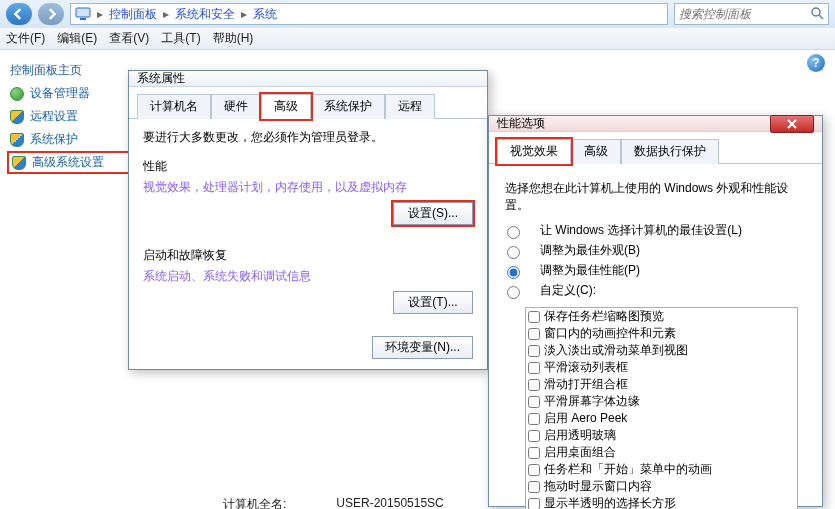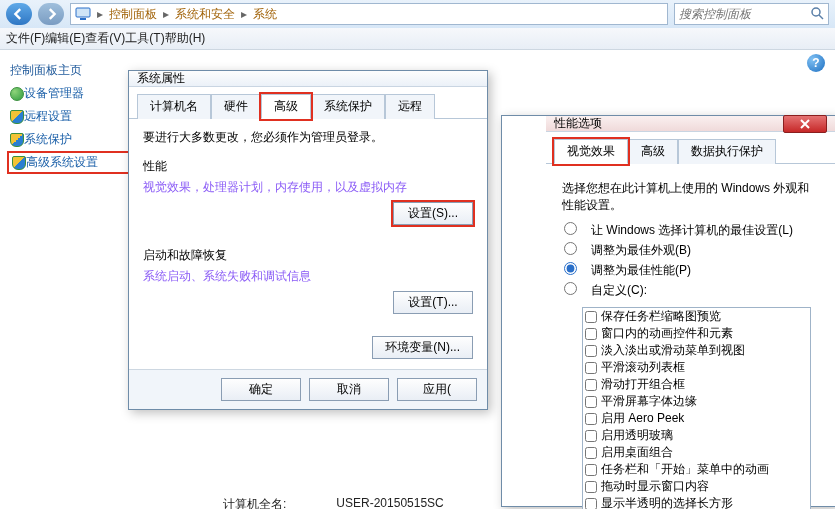--- a/index.html
+++ b/index.html
@@ -6,35 +6,35 @@
 body { background: #fff; width: 835px; height: 509px; overflow: hidden; position: relative; }
 
 
 .titlebar { height: 28px; background: linear-gradient(#e9f2fb,#d7e7f7); display: flex; align-items: center; padding: 0 6px; gap: 6px; }
 .nav-btn { width: 26px; height: 22px; border-radius: 11px; background: linear-gradient(#5fa9e8,#2f77c4); display: flex; align-items: center; justify-content: center; }
 .nav-btn.disabled { background: linear-gradient(#9fbfdc,#7a9cc2); }
 .nav-btn svg { width: 12px; height: 12px; }
 .breadcrumb { flex: 1; display: flex; align-items: center; height: 22px; background: #fff; border: 1px solid #a0b7d0; padding: 0 4px; gap: 4px; }
 .bc-icon { width: 16px; height: 16px; display: inline-flex; align-items: center; justify-content: center; color: #2a6fc9; }
 .bc-sep { color: #666; padding: 0 2px; }
-.bc-item { color: #a16207; }
+.bc-item { color: #1d4ed8; }
 .searchbox { display: flex; align-items: center; height: 22px; width: 155px; background: #fff; border: 1px solid #a0b7d0; padding: 0 4px; gap: 4px; }
 .searchbox input { border: none; outline: none; width: 100%; font-style: italic; color: #888; }
 
 
-.menubar { height: 22px; background: linear-gradient(#f6f8fb,#e8eef6); border-bottom: 1px solid #cdd7e1; display: flex; align-items: center; padding: 8px 6px; }
+.menubar { height: 22px; background: linear-gradient(#f6f8fb,#e8eef6); border-bottom: 1px solid #cdd7e1; display: flex; align-items: center; padding: 8px 6px; gap: 12px; }
 .menubar span { color: #222; }
 .help-icon { position: absolute; right: 10px; top: 54px; width: 18px; height: 18px; border-radius: 50%; background: radial-gradient(circle at 30% 30%, #7fc0f3, #1d6fc1); color: #fff; font-weight: bold; display: flex; align-items: center; justify-content: center; font-size: 12px; }
 
 
 .content { display: flex; height: calc(100% - 50px); }
 .leftpanel { width: 155px; padding: 12px 10px; }
 .leftpanel .hdr { color: #205a9b; display: block; }
 .leftpanel ul { list-style: none; }
-.leftpanel li { display: flex; align-items: center; margin: 6px 0; color: #1a5fa8; }
+.leftpanel li { display: flex; align-items: center; gap: 6px; margin: 6px 0; color: #1a5fa8; }
 .leftpanel li .bullet { width: 14px; height: 14px; border-radius: 50%; background: radial-gradient(circle at 30% 30%, #8ed37a, #2f9c3f); border: 1px solid #3a8f3d; position: relative; flex-shrink: 0; }
 .leftpanel li .bullet.shield { border-radius: 2px 2px 6px 6px; background: linear-gradient(135deg,#f3c335 0 50%, #2a7fd1 50% 100%); }
 .leftpanel li.hl { outline: 2px solid #e03020; outline-offset: 1px; padding: 0 2px; }
 
 .mainpanel { flex: 1; padding-top: 10px; position: relative; }
 .info-row { margin-left: 68px; margin-top: 6px; display: flex; gap: 50px; color: #222; }
 
 
 .dlg { position: absolute; background: #fff; border: 1px solid #6f8ca8; box-shadow: 3px 3px 10px rgba(0,0,0,0.25); }
 .dlg .title { background: linear-gradient(#fdfdfd,#ebf1f8); height: 16px; display: flex; align-items: center; padding: 0 8px; border-bottom: 1px solid #c9d5e2; }
@@ -44,27 +44,27 @@
 .dlg .body { padding: 10px 14px; }
 .group { margin: 12px 0 22px 0; }
 .group .gt { margin-bottom: 4px; }
 .group .gd { margin-left: 0; color: #8b5cf6; margin-bottom: 6px; }
 .btn { display: inline-block; padding: 2px 12px; background: linear-gradient(#fefefe,#e9eef5); border: 1px solid #8a9db3; min-width: 80px; text-align: center; }
 .btn-row { text-align: right; }
 .btn-row.hl .btn { outline: 2px solid #e03020; }
 .dlg .footer { border-top: 1px solid #cdd7e1; padding: 8px 10px; display: flex; justify-content: flex-end; gap: 8px; background: #f1f5fa; }
 
 
-.perf { left: 501px; top: 115px; width: 335px; height: 392px; padding-left: 44px; }
+.perf { left: 488px; top: 115px; width: 335px; height: 392px; }
 .perf .title { background: linear-gradient(#faf0f0,#f0dada); }
 .perf .close { margin-left: auto; width: 44px; height: 18px; background: linear-gradient(#e57373,#c62828); border: 1px solid #8a1f1f; border-radius: 2px; display: flex; align-items: center; justify-content: center; }
 .perf .close svg { width: 10px; height: 10px; }
 
 .radios { margin: 8px 4px; }
-.radios label { display: flex; align-items: flex-start; gap: 14px; margin: 3px 0; }
+.radios label { display: flex; align-items: flex-end; gap: 20px; margin: 3px 0; }
 .radios input { accent-color: #2a6fc9; }
 .listbox { margin: 4px 10px 0 22px; border: 1px solid #9fb3c8; height: 210px; overflow-y: scroll; background: #fff; position: relative; }
 .listbox .item { display: flex; align-items: center; gap: 4px; padding: 0 2px; white-space: nowrap; }
 .listbox .item input { width: 12px; height: 12px; }
 .listbox-wrap { position: relative; }
 </style>
 </head>
 <body>
 
 <div class="titlebar">
@@ -166,25 +166,20 @@
         <div class="group">
           <div class="gt">启动和故障恢复</div>
           <div class="gd">系统启动、系统失败和调试信息</div>
           <div class="btn-row"><span class="btn">设置(T)...</span></div>
         </div>
       </div>
     <div class="btn-row" style="margin-top:4px">
       <span class="btn">环境变量(N)...</span>
     </div>
   </div>
-  <div class="footer">
-    <span class="btn">确定</span>
-    <span class="btn">取消</span>
-    <span class="btn">应用(</span>
-  </div>
 </div>
 
 <div class="dlg perf">
   <div class="title">
     <span>性能选项</span>
     <span class="close">
       <svg viewBox="0 0 10 10">
           <path d="M1 1l8 8M9 1l-8 8" stroke="#fff" stroke-width="2"></path>
         </svg>
     </span>

